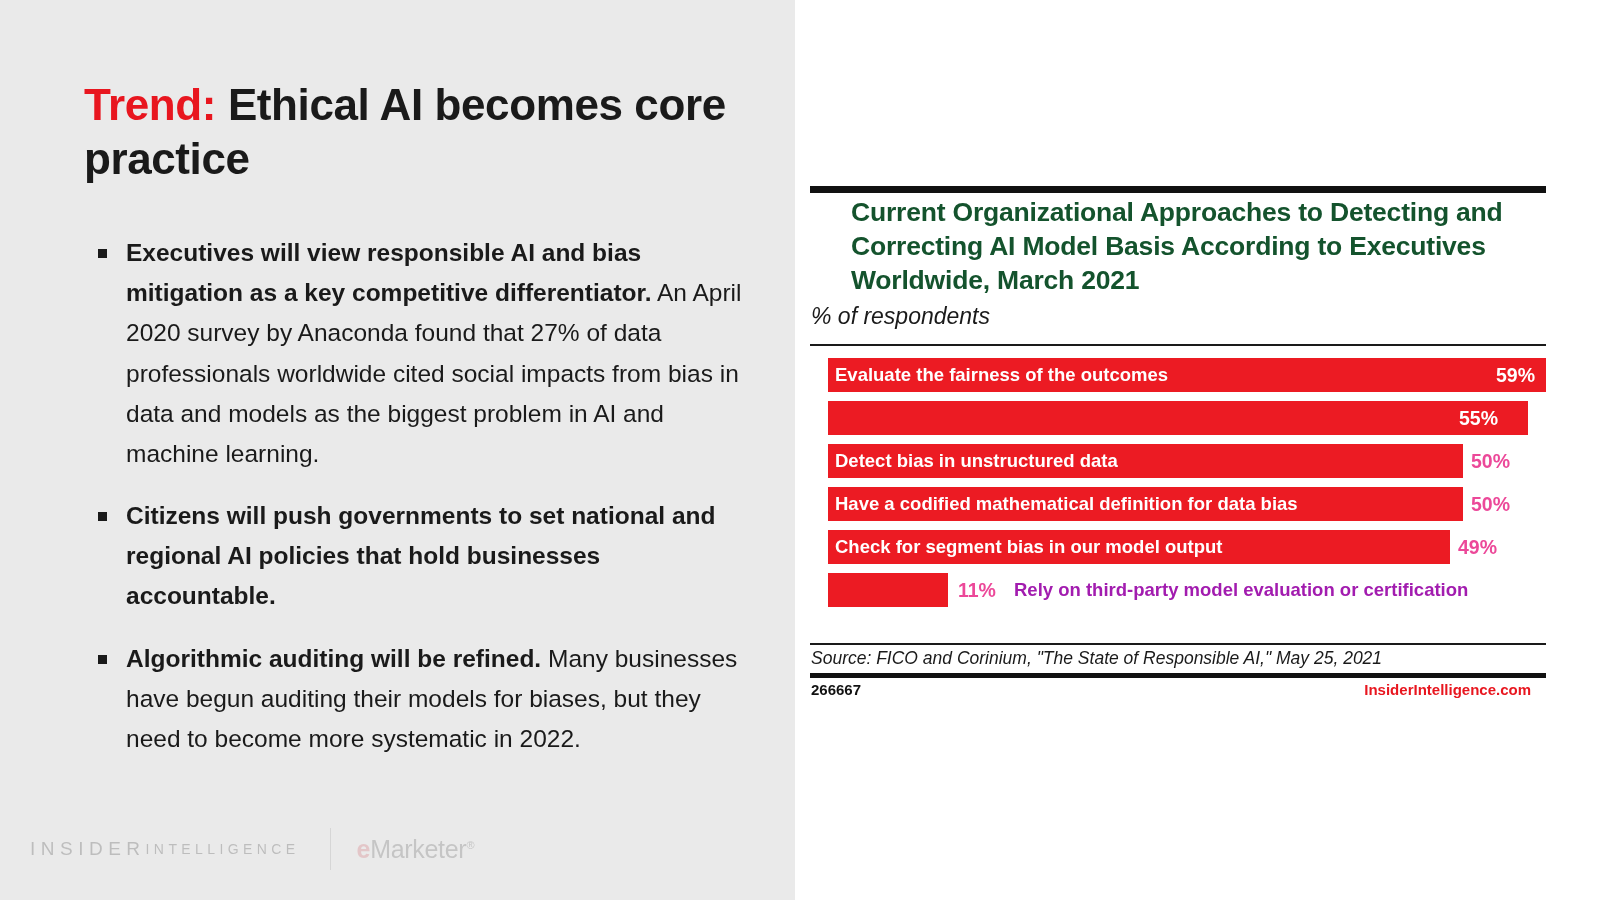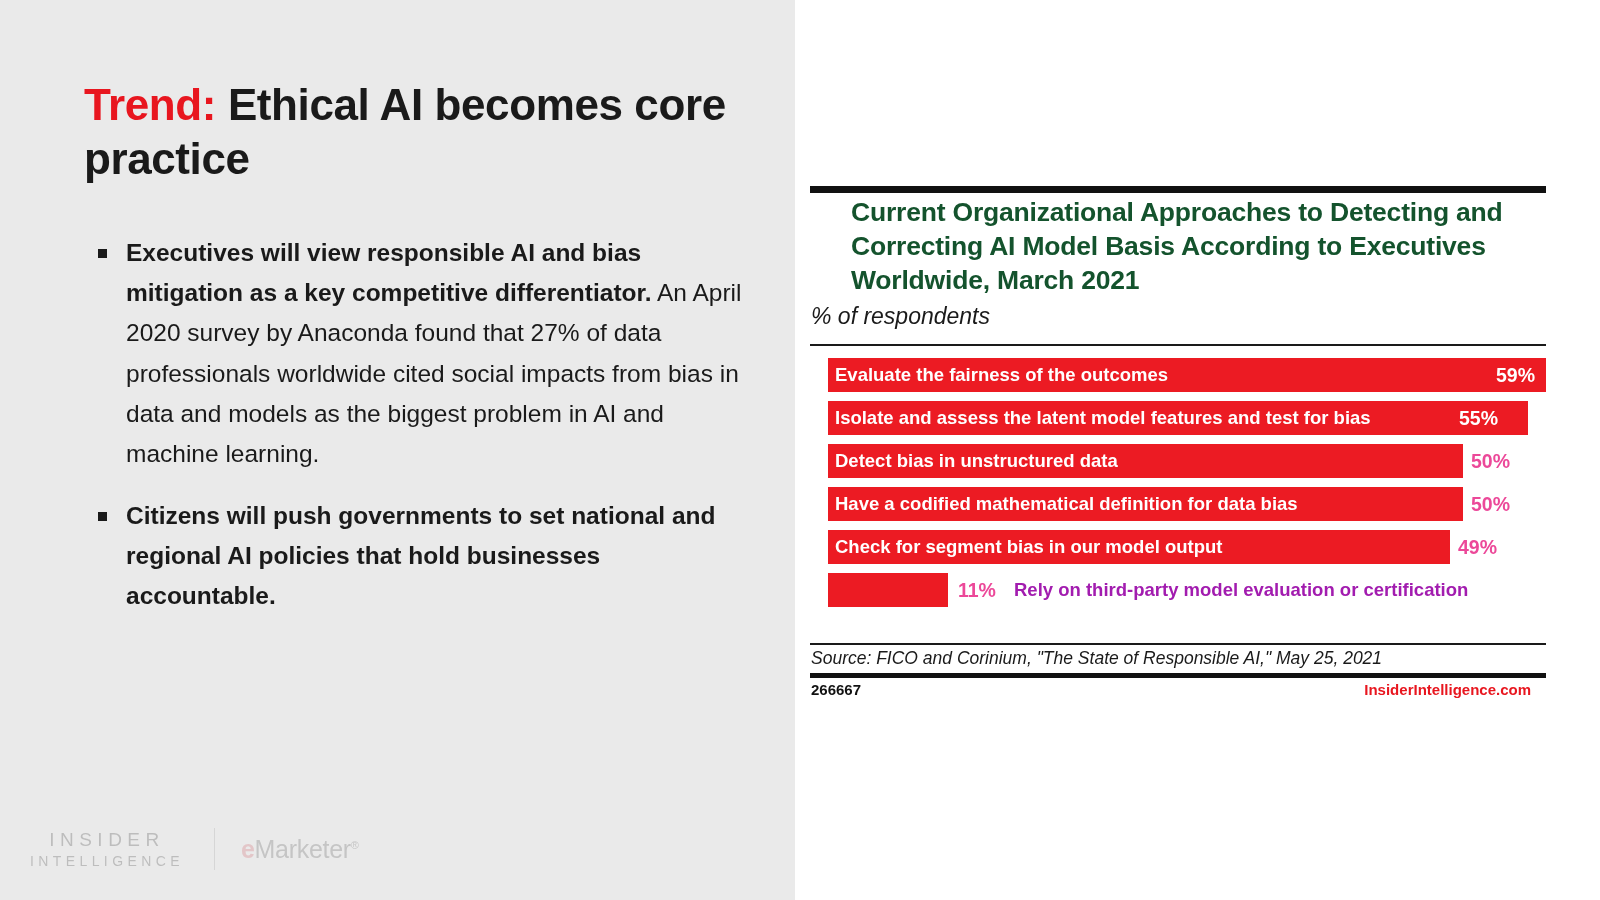--- a/index.html
+++ b/index.html
@@ -79,21 +79,21 @@
   .logo-area {
     position: absolute;
     left: 30px;
     bottom: 30px;
     display: flex;
     align-items: center;
     opacity: 0.38;
   }
   .logo-insider {
     display: flex;
-    flex-direction: column;
+    flex-direction: row;
     align-items: center;
     color: #777777;
   }
   .logo-insider .l1 {
     font-size: 19px;
     letter-spacing: 5.5px;
     line-height: 1.25;
   }
   .logo-insider .l2 {
     font-size: 14px;
@@ -271,20 +271,24 @@
       <div class="bullet">
         <span class="marker"></span>
         <span class="lead">Executives will view responsible AI and bias mitigation as a key competitive differentiator.</span><span class="rest"> An April 2020 survey by Anaconda found that 27% of data professionals worldwide cited social impacts from bias in data and models as the biggest problem in AI and machine learning.</span>
       </div>
 
       <div class="bullet">
         <span class="marker"></span>
         <span class="lead">Citizens will push governments to set national and regional AI policies that hold businesses accountable.</span><span class="rest"></span>
       </div>
 
+      <div class="bullet">
+        <span class="marker"></span>
+        <span class="lead">Algorithmic auditing will be refined.</span><span class="rest"> Many businesses have begun auditing their models for biases, but they need to become more systematic in 2022.</span>
+      </div>
 
     </div>
 
     <div class="logo-area">
       <div class="logo-insider">
         <span class="l1">INSIDER</span>
         <span class="l2">INTELLIGENCE</span>
       </div>
       <div class="logo-divider"></div>
       <div class="logo-emarketer"><span class="e">e</span><span>Marketer</span><span class="tm">®</span></div>
@@ -304,21 +308,20 @@
     <div class="bars">
 
       <div class="bar-row">
         <div class="bar-fill" style="width:718px;"></div>
         <div class="bar-label">Evaluate the fairness of the outcomes</div>
         <div class="bar-value inside" style="left:666px;margin-left:20px;">59%</div>
       </div>
 
       <div class="bar-row">
         <div class="bar-fill" style="width:700px;"></div>
-        <div class="bar-label">Isolate and assess the latent model features and test for bias</div>
         <div class="bar-value inside" style="left:649px;">55%</div>
       </div>
 
       <div class="bar-row">
         <div class="bar-fill" style="width:635px;"></div>
         <div class="bar-label">Detect bias in unstructured data</div>
         <div class="bar-value outside" style="left:661px;">50%</div>
       </div>
 
       <div class="bar-row">

